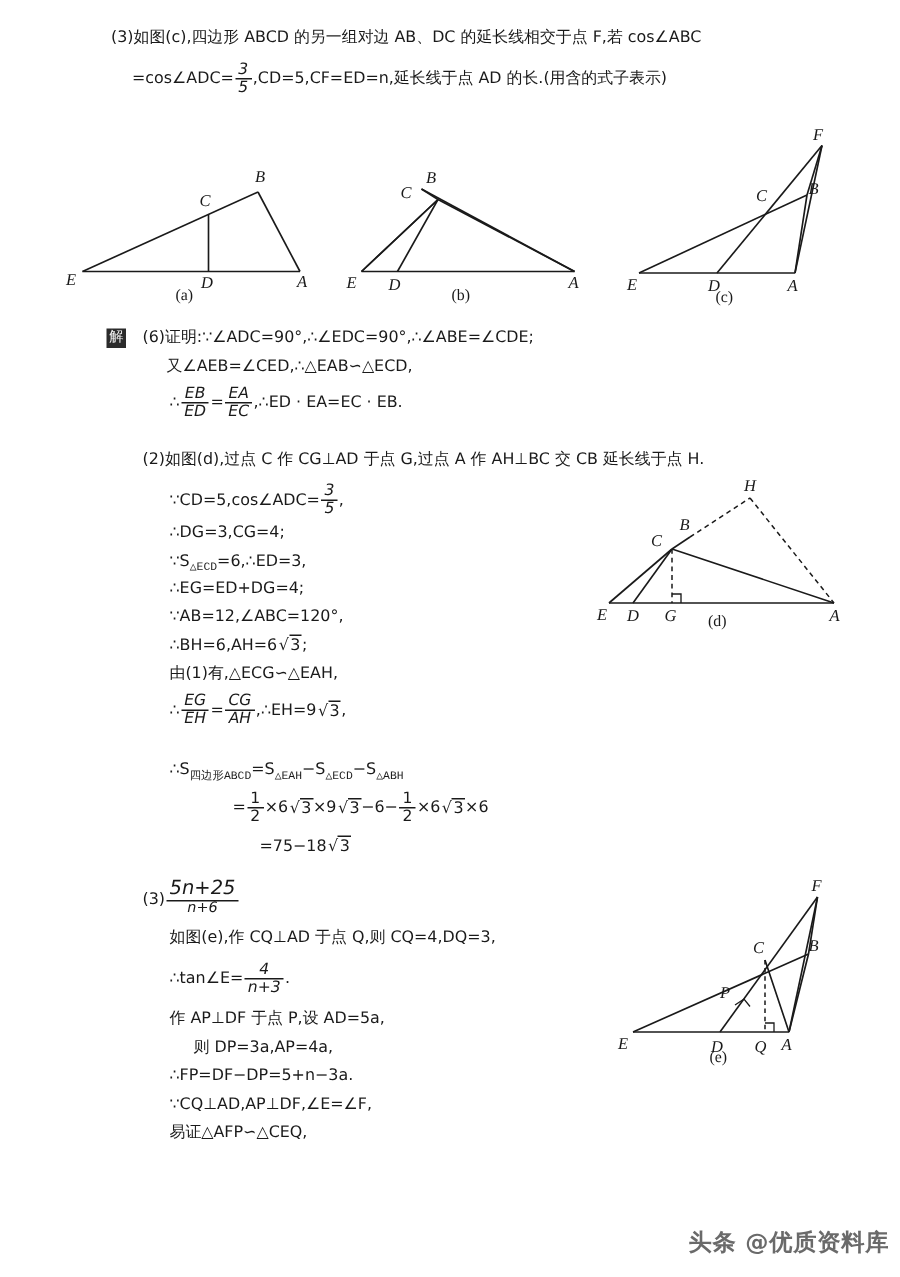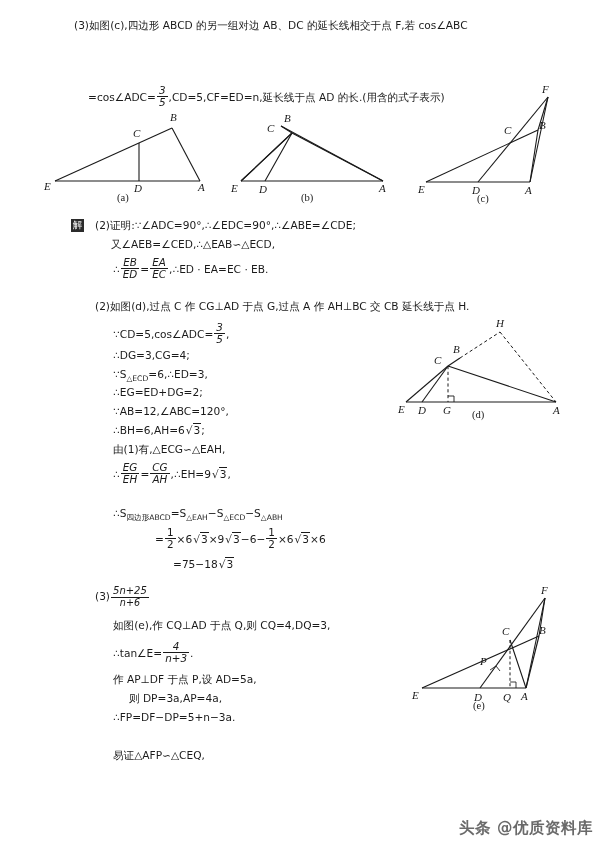--- a/index.html
+++ b/index.html
@@ -10,29 +10,29 @@
     color:#1a1a1a;
     position:relative;
     overflow:hidden;
   }
   .page{position:absolute;inset:0;}
 
   
   .txt{position:absolute;font-size:11.3px;line-height:1.5;white-space:nowrap;}
   .cn{font-family:"DejaVu Sans", sans-serif;font-size:10.6px;}
   .ital{font-style:italic;}
-  .sm{font-size:8.4px;}
+  .sm{font-size:8.4px;font-family:Liberation Mono, monospace;}
   .sub{font-size:7.6px;vertical-align:sub;}
 
   
   .fr{display:inline-block;vertical-align:-0.52em;text-align:center;line-height:1.06;margin:0 1px;}
   .fr .nu{display:block;padding:0 2px;font-size:10.4px;}
   .fr .de{display:block;border-top:1px solid #1a1a1a;padding:0 2px;font-size:10.4px;}
   .frs{display:inline-block;vertical-align:-0.5em;text-align:center;line-height:1.05;margin:0 1px;}
-  .frs .nu{display:block;padding:0 2px;font-size:10px;}
+  .frs .nu{display:block;padding:0 2px;font-size:13px;}
   .frs .de{display:block;border-top:1px solid #1a1a1a;padding:0 2px;font-size:9.6px;}
 
   
   .rad{display:inline-block;position:relative;padding-left:1px;}
   .rad>.bar{border-top:1px solid #1a1a1a;padding:0 1px 0 1px;}
 
   
   .jie{
     position:absolute;
     background:#2b2b2b;color:#f2f2f2;
@@ -68,21 +68,21 @@
 </style>
 </head>
 <body>
 
 <div class="page">
 
   <div class="txt cn" style="left:74px;top:18px;">
     <span>(3)如图(c),四边形 ABCD 的另一组对边 AB、DC 的延长线相交于点 F,若 cos∠ABC</span>
   </div>
 
-  <div class="txt cn" style="left:88px;top:41px;margin-top:44px;">
+  <div class="txt cn" style="left:88px;top:41px;">
     <span>=cos∠ADC=</span><span class="fr"><span class="nu ital">3</span><span class="de ital">5</span></span><span>,CD=5,CF=ED=n,延长线于点 AD 的长.(用含的式子表示)</span>
   </div>
 
   <div class="fig" style="left:20px;top:95px;">
     <svg width="200" height="100" viewBox="0 0 200 100">
       <g stroke="#1a1a1a" stroke-width="1.1" fill="none">
         <line x1="35" y1="86" x2="180" y2="86"></line>
         <line x1="35" y1="86" x2="152" y2="33"></line>
         <line x1="152" y1="33" x2="180" y2="86"></line>
         <line x1="119" y1="48" x2="119" y2="86"></line>
@@ -132,21 +132,21 @@
       <text class="ptlbl" x="96" y="54">C</text>
       <text class="ptlbl" x="131" y="49">B</text>
       <text class="ptlbl" x="134" y="13">F</text>
     </svg>
     <div class="caplabel" style="left:69px;top:113px;">(c)</div>
   </div>
 
   <div class="jie" style="left:71px;top:219px;">解</div>
 
   <div class="txt cn" style="left:95px;top:218px;">
-    <span>(2)证明:</span><span>∵∠ADC=90°,∴∠EDC=90°,∴∠ABE=∠CDE;</span>
+    <span>(6)证明:</span><span>∵∠ADC=90°,∴∠EDC=90°,∴∠ABE=∠CDE;</span>
   </div>
 
   <div class="txt cn" style="left:111px;top:237px;">
     <span>又∠AEB=∠CED,∴△EAB∽△ECD,</span>
   </div>
 
   <div class="txt cn" style="left:113px;top:257px;">
     <span>∴</span><span class="fr"><span class="nu ital">EB</span><span class="de ital">ED</span></span><span>=</span><span class="fr"><span class="nu ital">EA</span><span class="de ital">EC</span></span><span>,∴ED · EA=EC · EB.</span>
   </div>
 
@@ -160,21 +160,21 @@
 
   <div class="txt cn" style="left:113px;top:348px;">
     <span>∴DG=3,CG=4;</span>
   </div>
 
   <div class="txt cn" style="left:113px;top:367px;">
     <span>∵S</span><span class="sub sm">△ECD</span><span>=6,∴ED=3,</span>
   </div>
 
   <div class="txt cn" style="left:113px;top:385px;">
-    <span>∴EG=ED+DG=2;</span>
+    <span>∴EG=ED+DG=4;</span>
   </div>
 
   <div class="txt cn" style="left:113px;top:404px;">
     <span>∵AB=12,∠ABC=120°,</span>
   </div>
 
   <div class="txt cn" style="left:113px;top:423px;">
     <span>∴BH=6,AH=6</span><span class="rad">√<span class="bar">3</span></span><span>;</span>
   </div>
 
@@ -243,20 +243,23 @@
   </div>
 
   <div class="txt cn" style="left:113px;top:691px;margin-left:16px;">
     <span>则 DP=3a,AP=4a,</span>
   </div>
 
   <div class="txt cn" style="left:113px;top:710px;">
     <span>∴FP=DF−DP=5+n−3a.</span>
   </div>
 
+  <div class="txt cn" style="left:113px;top:729px;">
+    <span>∵CQ⊥AD,AP⊥DF,∠E=∠F,</span>
+  </div>
 
   <div class="txt cn" style="left:113px;top:748px;">
     <span>易证△AFP∽△CEQ,</span>
   </div>
 
   <div class="fig" style="left:402px;top:578px;">
     <svg width="190" height="140" viewBox="0 0 190 140">
       <g stroke="#1a1a1a" stroke-width="1.1" fill="none">
         <line x1="20" y1="110" x2="124" y2="110"></line>
         <line x1="20" y1="110" x2="137" y2="58"></line>

